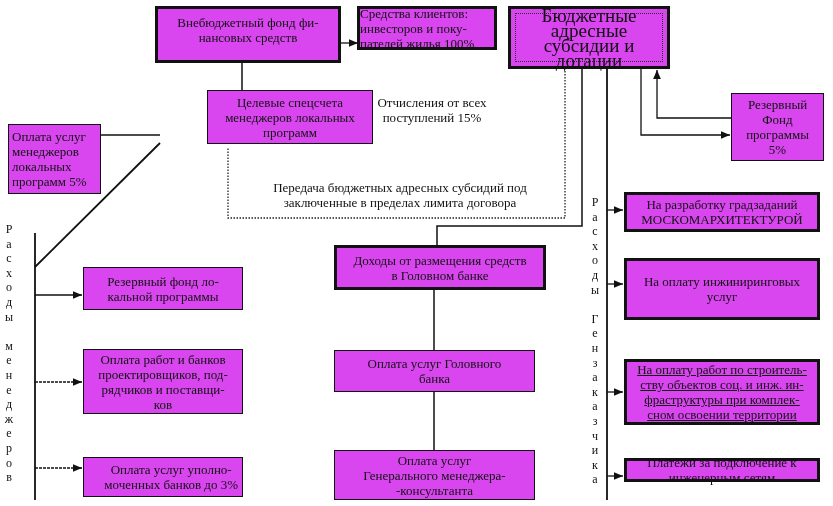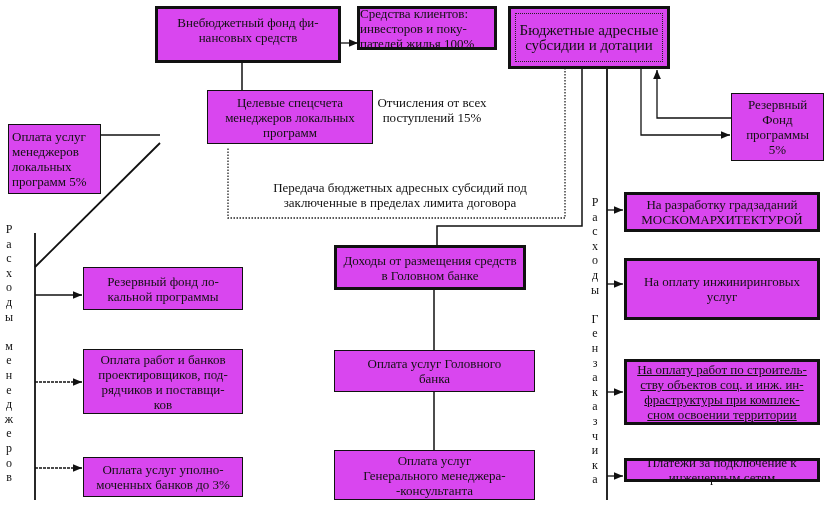--- a/index.html
+++ b/index.html
@@ -9,21 +9,21 @@
            background: #d946ef; display: flex; align-items: center; justify-content: center;
            text-align: center; font-size: 13px; line-height: 15px; padding: 2px 4px; }
     .box.thick { border-width: 3px; }
     .box.left { text-align: left; justify-content: flex-start; }
     .label { position: absolute; text-align: center; font-size: 13px; line-height: 15px; }
     .vtext { position: absolute; font-size: 12px; line-height: 14.6px; width: 14px;
              text-align: center; white-space: pre; }
     svg.lines { position: absolute; left: 0; top: 0; }
     .inner-dotted { position: absolute; border: 1.5px dotted #222; box-sizing: border-box;
                     display:flex; align-items:center; justify-content:center; text-align:center;
-                    font-size: 15px; line-height: 15px; }
+                    font-size: 19px; line-height: 15px; }
   </style>
 </head>
 <body>
 
 <svg class="lines" width="833" height="506">
   <defs>
     <marker id="arr" markerWidth="8" markerHeight="8" refX="7" refY="4" orient="auto">
       <path d="M0,1 L7,4 L0,7 Z" fill="#111"></path>
     </marker>
   </defs>
@@ -95,21 +95,21 @@
 <div class="box left" style="left:8px;top:124px;width:93px;height:70px;padding-left:3px;">
   <span style="white-space:pre-line;text-align:left">Оплата услуг
 менеджеров
 локальных
 программ 5%</span>
 </div>
 
 <div class="label" style="left:235px;top:180px;width:330px;white-space:pre-line;">Передача бюджетных адресных субсидий под
 заключенные в пределах лимита договора</div>
 
-<div class="box thick" style="left:334px;top:245px;width:192px;height:45px;">
+<div class="box thick" style="left:334px;top:245px;width:212px;height:45px;">
   <span style="white-space:pre-line">Доходы от размещения средств
 в Головном банке</span>
 </div>
 
 <div class="vtext" style="left:2px;top:222px;">Р
 а
 с
 х
 о
 д
@@ -151,21 +151,21 @@
 кальной программы</span>
 </div>
 
 <div class="box" style="left:83px;top:349px;width:160px;height:65px;">
   <span style="white-space:pre-line">Оплата работ и банков
 проектировщиков, под-
 рядчиков и поставщи-
 ков</span>
 </div>
 
-<div class="box" style="left:83px;top:457px;width:160px;height:40px;">
+<div class="box" style="left:83px;top:457px;width:160px;height:40px;justify-content:flex-end;">
   <span style="white-space:pre-line">Оплата услуг уполно-
 моченных банков до 3%</span>
 </div>
 
 <div class="box" style="left:334px;top:350px;width:201px;height:42px;">
   <span style="white-space:pre-line">Оплата услуг Головного
 банка</span>
 </div>
 
 <div class="box" style="left:334px;top:450px;width:201px;height:50px;">

